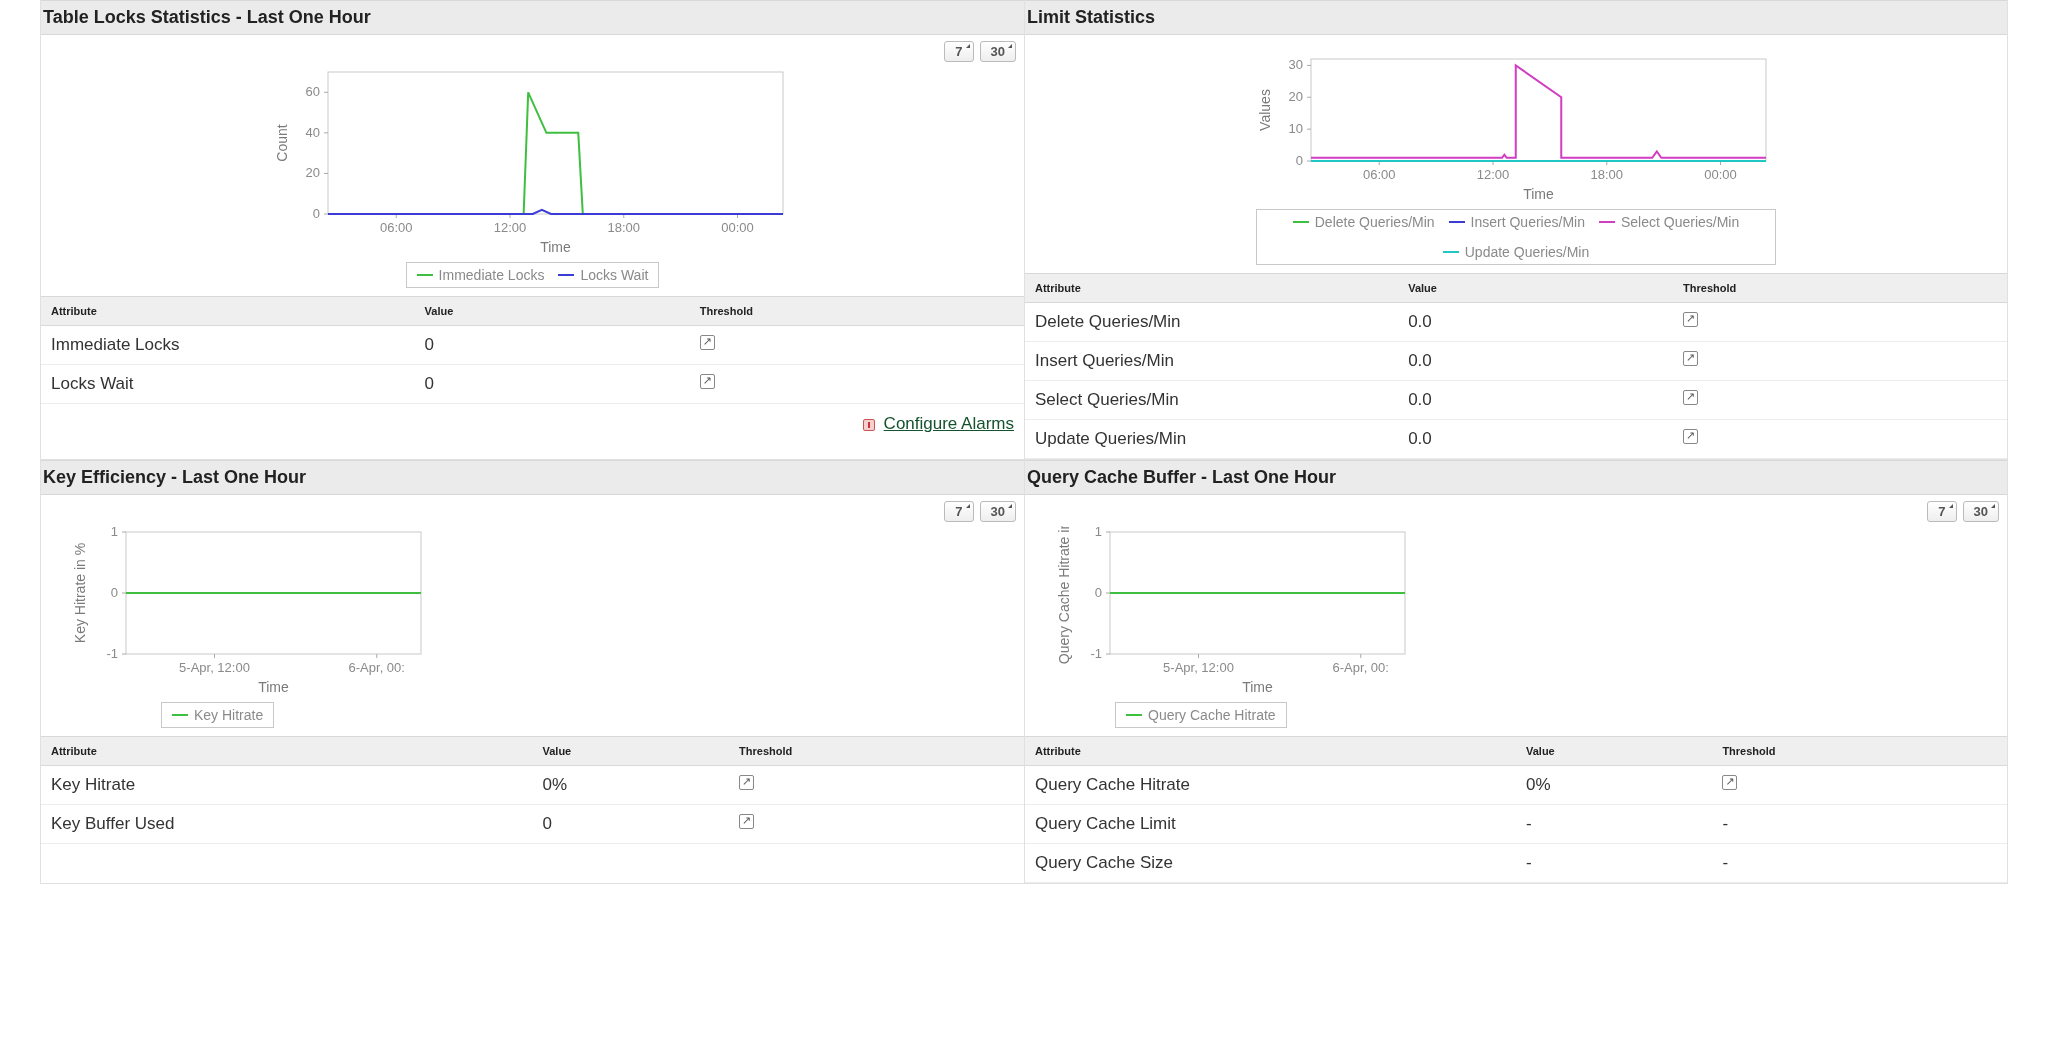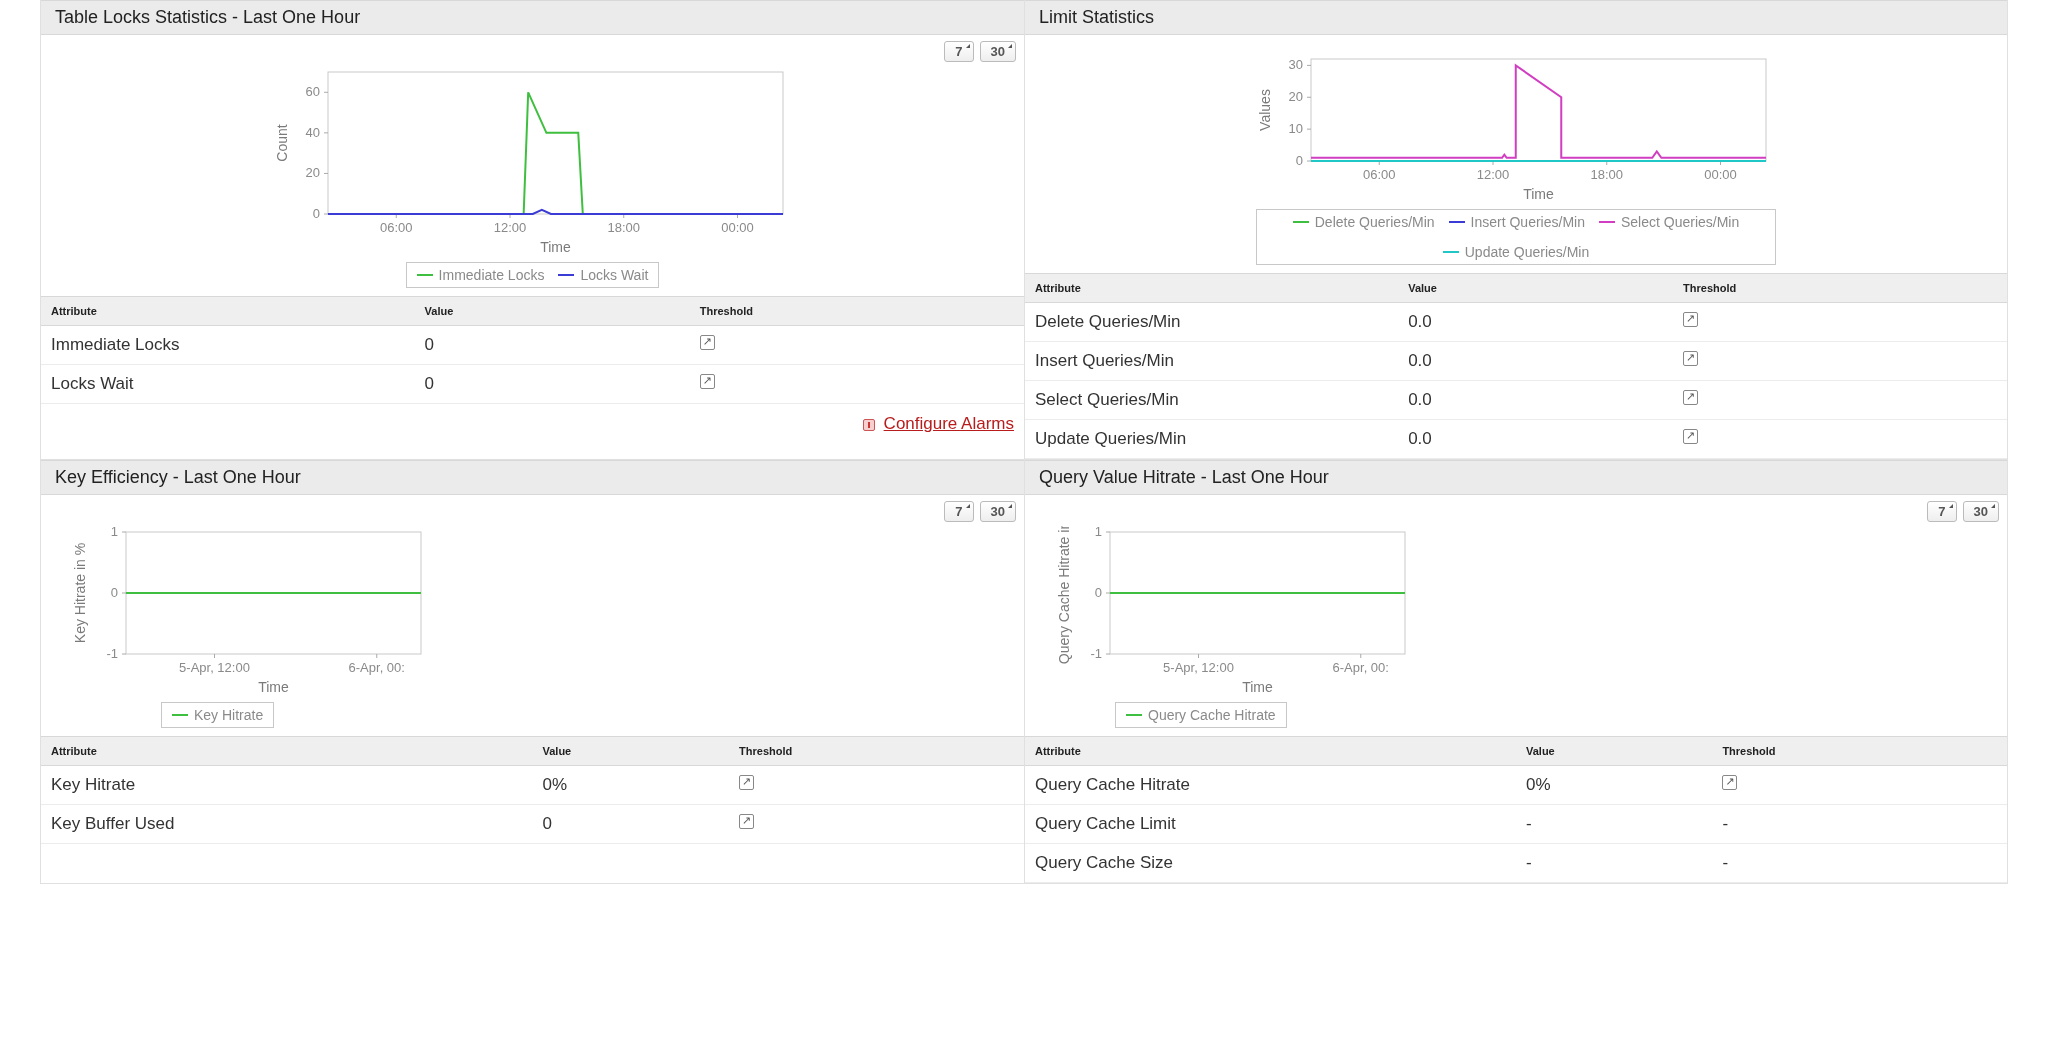--- a/index.html
+++ b/index.html
@@ -22,22 +22,22 @@
     width: calc(100% - 80px);
   }
   .panel {
     border-bottom: 1px solid #e0e0e0;
   }
   .panel + .panel-right { border-left: 1px solid #e0e0e0; }
   .panel-header {
     background: #ebebeb;
     border-top: 1px solid #d8d8d8;
     border-bottom: 1px solid #d8d8d8;
-    padding: 6px 14px;
-    font-weight: 400;
+    padding: 6px 2px;
+    font-weight: 700;
     font-size: 18px;
     color: #222;
   }
   .chart-tools {
     display: flex;
     justify-content: flex-end;
     gap: 6px;
     padding: 6px 8px 0 8px;
   }
   .tool-btn {
@@ -123,21 +123,21 @@
   .alarm-icon {
     display: inline-block; width:12px; height:12px;
     background: #f8cfcf; border:1px solid #c55; border-radius:2px;
     vertical-align: middle;
     margin-right: 4px;
     position: relative;
   }
   .alarm-icon::after{
     content:""; position:absolute; left:4px; top:2px; width:2px; height:6px; background:#c33;
   }
-  .link { color:#b91c1c; text-decoration: underline; cursor:pointer; font-size:17px; }
+  .link { color:#14532d; text-decoration: underline; cursor:pointer; font-size:17px; }
 </style>
 </head>
 <body>
 
 <div class="dashboard">
 
   <div class="panel">
     <div class="panel-header">Table Locks Statistics - Last One Hour</div>
     <div class="chart-tools">
       <button class="tool-btn">7</button>
@@ -332,21 +332,21 @@
           <tr>
             <td>Key Buffer Used</td>
             <td>0</td>
             <td><span class="thresh-icon"></span></td>
           </tr>
         </tbody>
     </table>
   </div>
 
   <div class="panel panel-right">
-    <div class="panel-header">Query Value Hitrate - Last One Hour</div>
+    <div class="panel-header">Query Cache Buffer - Last One Hour</div>
     <div class="chart-tools">
       <button class="tool-btn">7</button>
       <button class="tool-btn">30</button>
     </div>
     <div class="chart-area" style="align-items:flex-start; padding-left:30px;">
       <svg class="chart" id="queryCacheChart" width="360" height="170">
           <rect x="55" y="6" width="295" height="122" fill="none" stroke="#c9c9c9" stroke-width="1"></rect>
           <line x1="51" y1="128" x2="55" y2="128" stroke="#aaa"></line>
           <text x="47" y="132" text-anchor="end" class="axis-text">-1</text>
           <line x1="51" y1="67" x2="55" y2="67" stroke="#aaa"></line>

